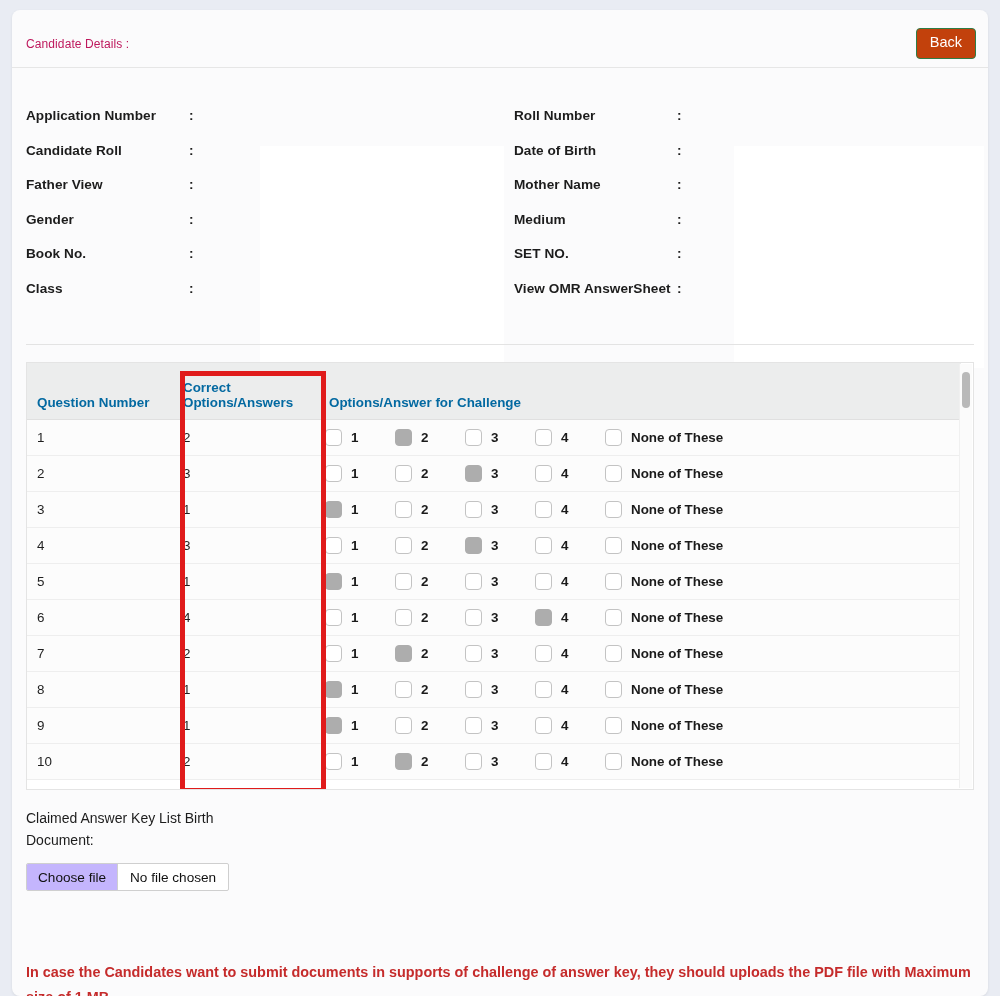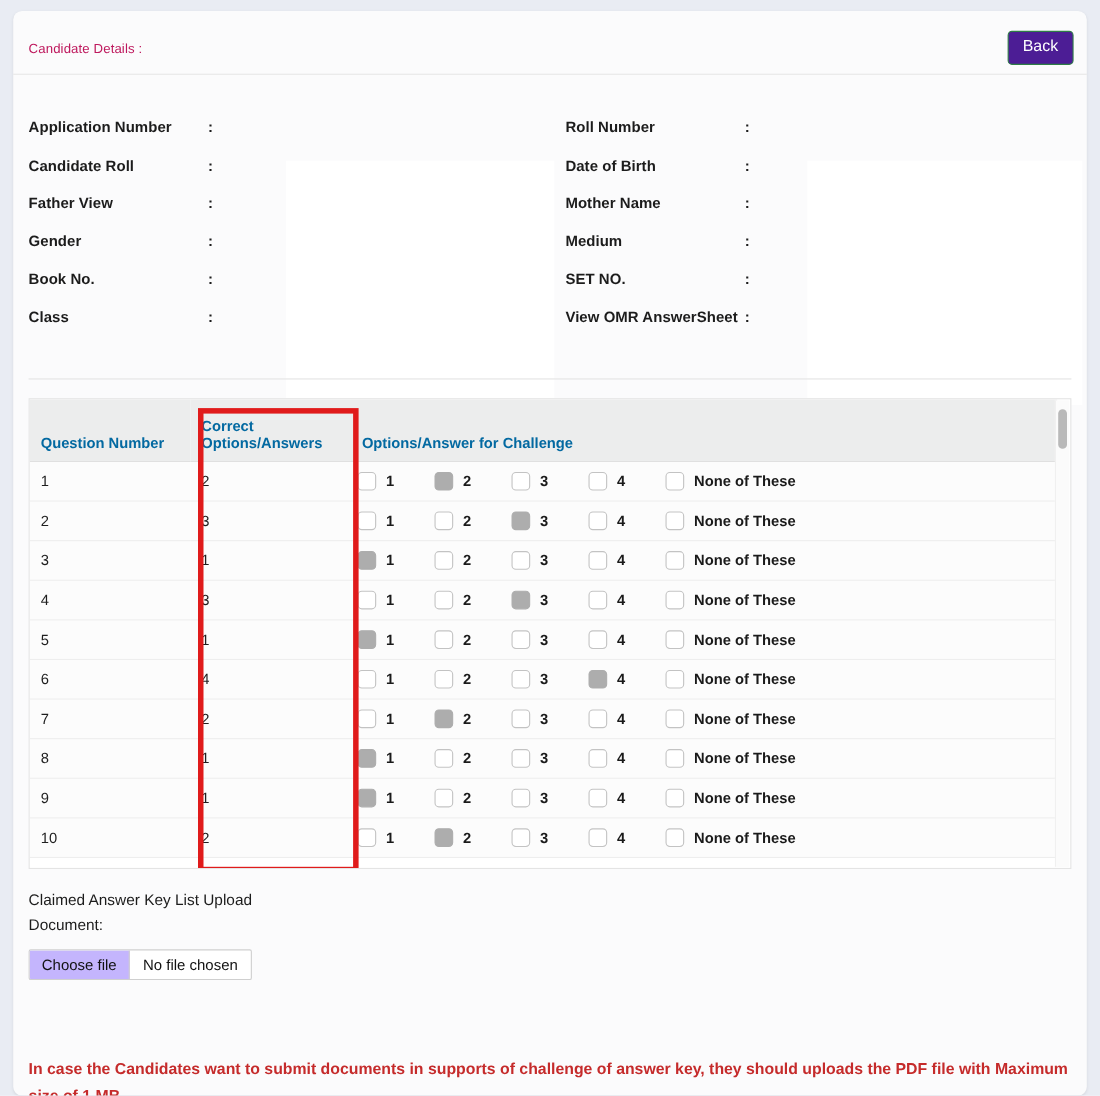--- a/index.html
+++ b/index.html
@@ -36,21 +36,21 @@
     position: absolute;
     left: 14px; top: 27px;
     font-size: 12px;
     font-weight: 400;
     color: #be185d;
     letter-spacing: .1px;
   }
   .back-btn {
     position: absolute;
     right: 12px; top: 18px;
-    background: #4c1d95;
+    background: #c2410c;
     color: #ffffff;
     border: 1px solid #2e7d46;
     border-radius: 4px;
     font-size: 14.5px;
     font-family: "Liberation Sans", sans-serif;
     padding: 6px 13px 7px 13px;
     cursor: pointer;
     line-height: 1.1;
   }
 
@@ -563,21 +563,21 @@
             </tr>
           </tbody>
       </table>
       <div class="red-box"></div>
       <div class="scrollbar">
         <div class="scroll-thumb"></div>
       </div>
     </div>
 
     <div class="upload-sec">
-      <div class="upload-label">Claimed Answer Key List Upload Document:</div>
+      <div class="upload-label">Claimed Answer Key List Birth Document:</div>
       <div class="file-row">
         <button class="file-btn">Choose file</button>
         <span class="file-name">No file chosen</span>
       </div>
     </div>
 
     <div class="note">In case the Candidates want to submit documents in supports of challenge of answer key, they should uploads the PDF file with Maximum size of 1 MB.</div>
   </div>
 </div>
 

